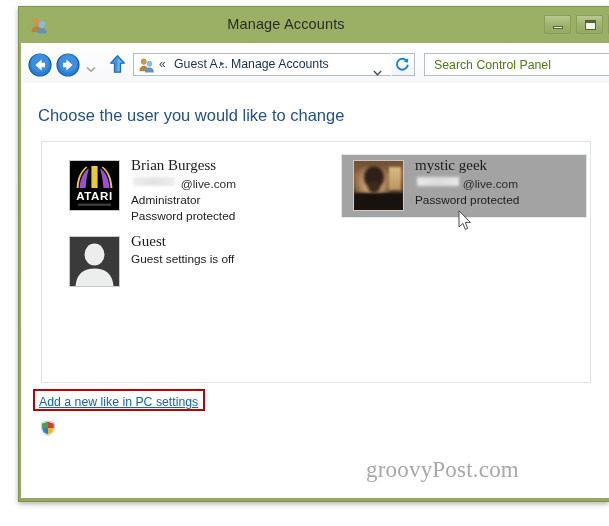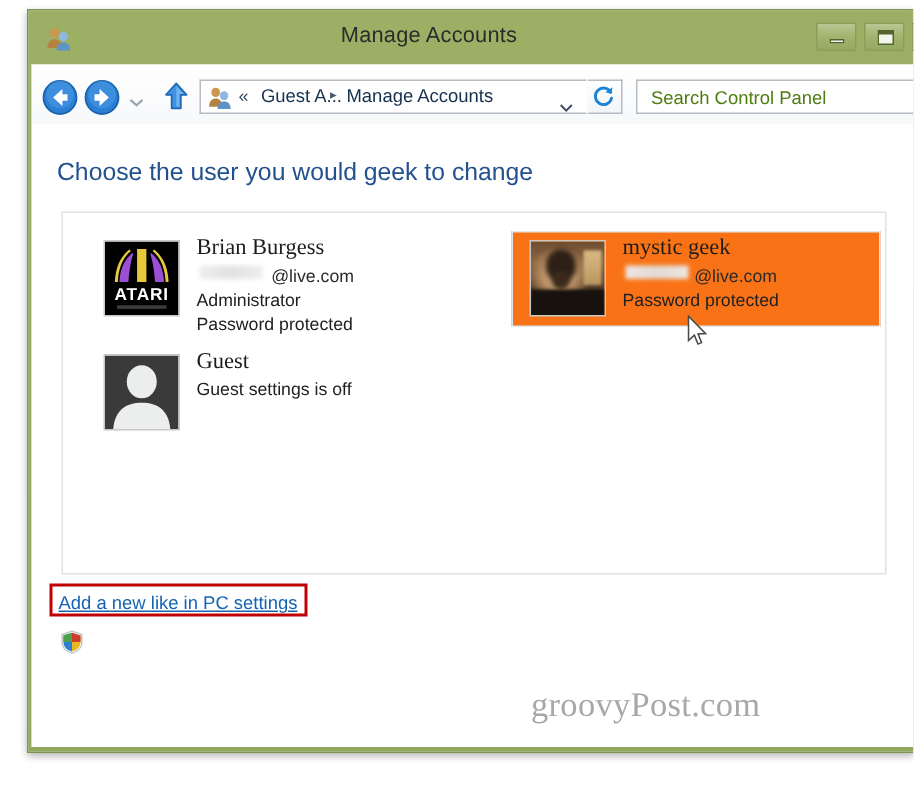--- a/index.html
+++ b/index.html
@@ -259,21 +259,21 @@
     box-sizing: border-box;
   }
 
   .account-tile {
     position: absolute;
     width: 246px;
     height: 64px;
     box-sizing: border-box;
   }
   .account-tile.selected {
-    background: #f97316;
+    background: #a3a3a3;
     border: 1px solid #e0e8ef;
   }
   #tile-brian  { left: 16px; top: 13px; }
   #tile-guest  { left: 16px; top: 89px; }
   #tile-mystic { left: 299px; top: 12px; }
 
   .avatar {
     position: absolute;
     left: 11px;
     top: 5px;
@@ -415,21 +415,21 @@
   #family-icon {
     position: absolute;
     left: 19px;
     top: 337px;
     width: 16px;
     height: 16px;
   }
 
   #watermark {
     position: absolute;
-    left: 354px;
+    left: 366px;
     top: 457px;
     font-family: "Liberation Serif", serif;
     font-size: 23px;
     color: #a8a8a8;
     letter-spacing: 0.2px;
     white-space: nowrap;
   }
 
   #cursor {
     position: absolute;
@@ -528,21 +528,21 @@
           </svg>
         </div>
 
         <div id="search-box">
           <span id="search-placeholder">Search Control Panel</span>
         </div>
       </div>
 
       <div id="content">
 
-        <div id="page-heading">Choose the user you would geek to change</div>
+        <div id="page-heading">Choose the user you would like to change</div>
 
         <div id="accounts-panel">
 
           <div class="account-tile" id="tile-brian">
             <div class="avatar">
               <div class="atari-bg"></div>
               <svg viewBox="0 0 49 49" width="49" height="49" style="position:absolute;inset:0;">
                 <rect x="21.4" y="5" width="6.2" height="22" fill="#e8c93a"></rect>
                 <path d="M18.6 7.5 C13.2 11.5 10 18 9.6 27 L15.6 27 C16.2 19.5 17.2 13 18.6 9.2 Z" fill="#9b4fd4"></path>
                 <path d="M30.4 7.5 C35.8 11.5 39 18 39.4 27 L33.4 27 C32.8 19.5 31.8 13 30.4 9.2 Z" fill="#9b4fd4"></path>

